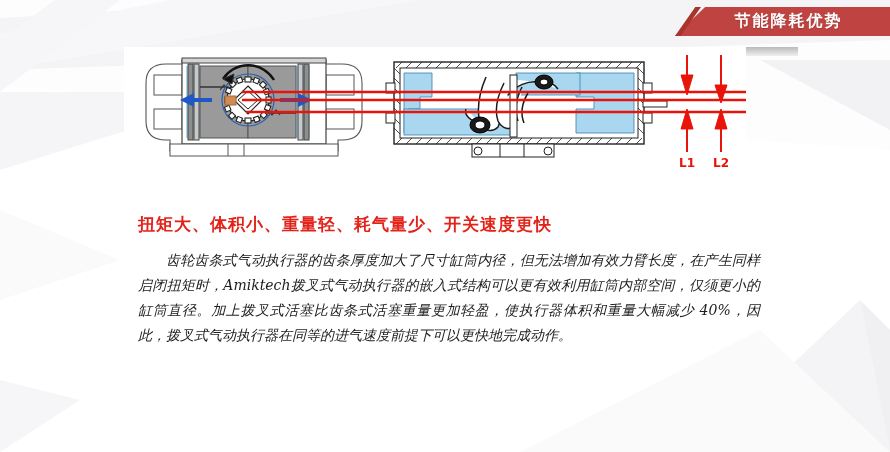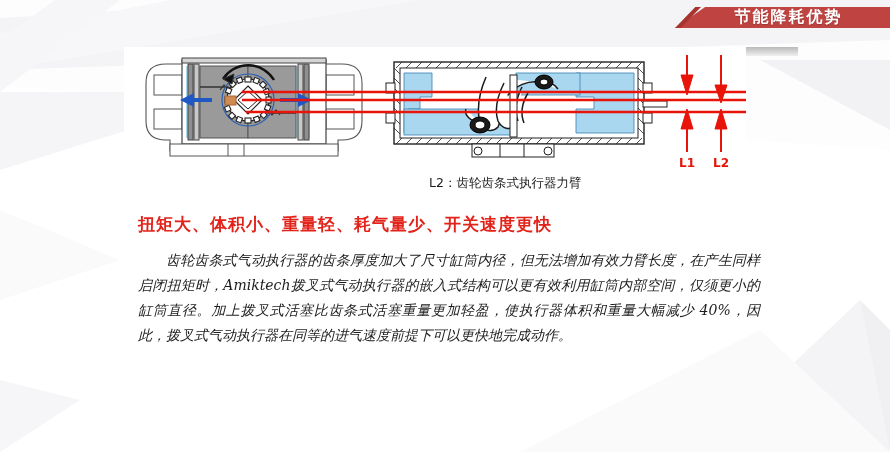--- a/index.html
+++ b/index.html
@@ -9,21 +9,21 @@
     background:#ffffff;
     position:relative;
     overflow:hidden;
   }
 
   
   #bg-deco { position:absolute; inset:0; width:890px; height:452px; z-index:0; }
 
   
   .banner-wrap{
-    position:absolute; top:7px; right:0; height:21px; width:215px;
+    position:absolute; top:7px; right:0; height:29px; width:215px;
     z-index:5;
   }
   .banner-shape{
     position:absolute; inset:0;
     background:#bf4340;
     clip-path: polygon(14% 0, 100% 0, 100% 100%, 0% 100%);
   }
   .banner-edge{
     position:absolute; top:0; left:0; height:100%; width:26px;
     background:#a8342f;
@@ -321,20 +321,19 @@
     <line x1="597" y1="105" x2="597" y2="68" stroke-width="2"></line>
     <polygon points="597,62 591,82 603,82"></polygon>
   </g>
 
   <text x="563" y="120" text-anchor="middle" font-family="DejaVu Sans, Liberation Sans, sans-serif" font-size="12" font-weight="bold" fill="#e8140a">L1</text>
   <text x="597" y="120" text-anchor="middle" font-family="DejaVu Sans, Liberation Sans, sans-serif" font-size="12" font-weight="bold" fill="#e8140a">L2</text>
 </svg>
 </div>
 
 <div class="captions">
-  <span class="cap cap-l2">L2：齿轮齿条式执行器力臂</span>
 </div>
 
 <div class="headline">扭矩大、体积小、重量轻、耗气量少、开关速度更快</div>
 
 <div class="body-copy">
   <p>齿轮齿条式气动执行器的齿条厚度加大了尺寸缸筒内径，但无法增加有效力臂长度，在产生同样启闭扭矩时，Amiktech拨叉式气动执行器的嵌入式结构可以更有效利用缸筒内部空间，仅须更小的缸筒直径。加上拨叉式活塞比齿条式活塞重量更加轻盈，使执行器体积和重量大幅减少 40%，因此，拨叉式气动执行器在同等的进气速度前提下可以更快地完成动作。</p>
 </div>
 
 </body></html>

